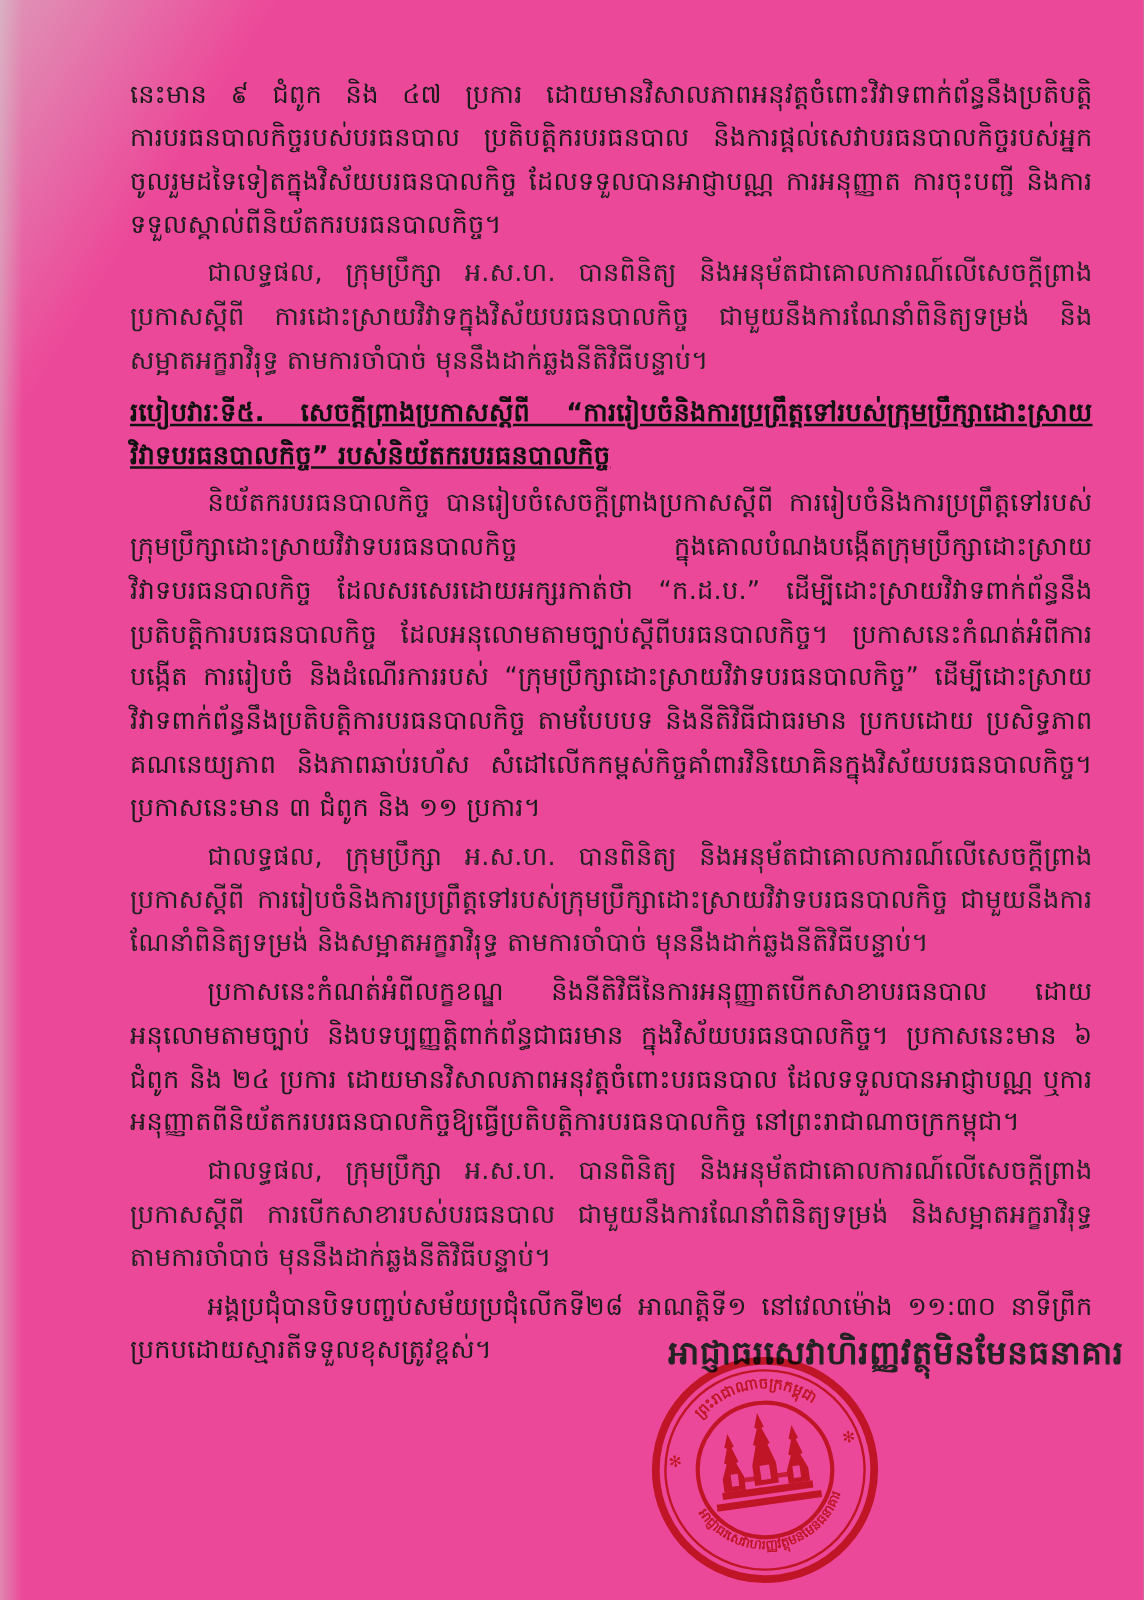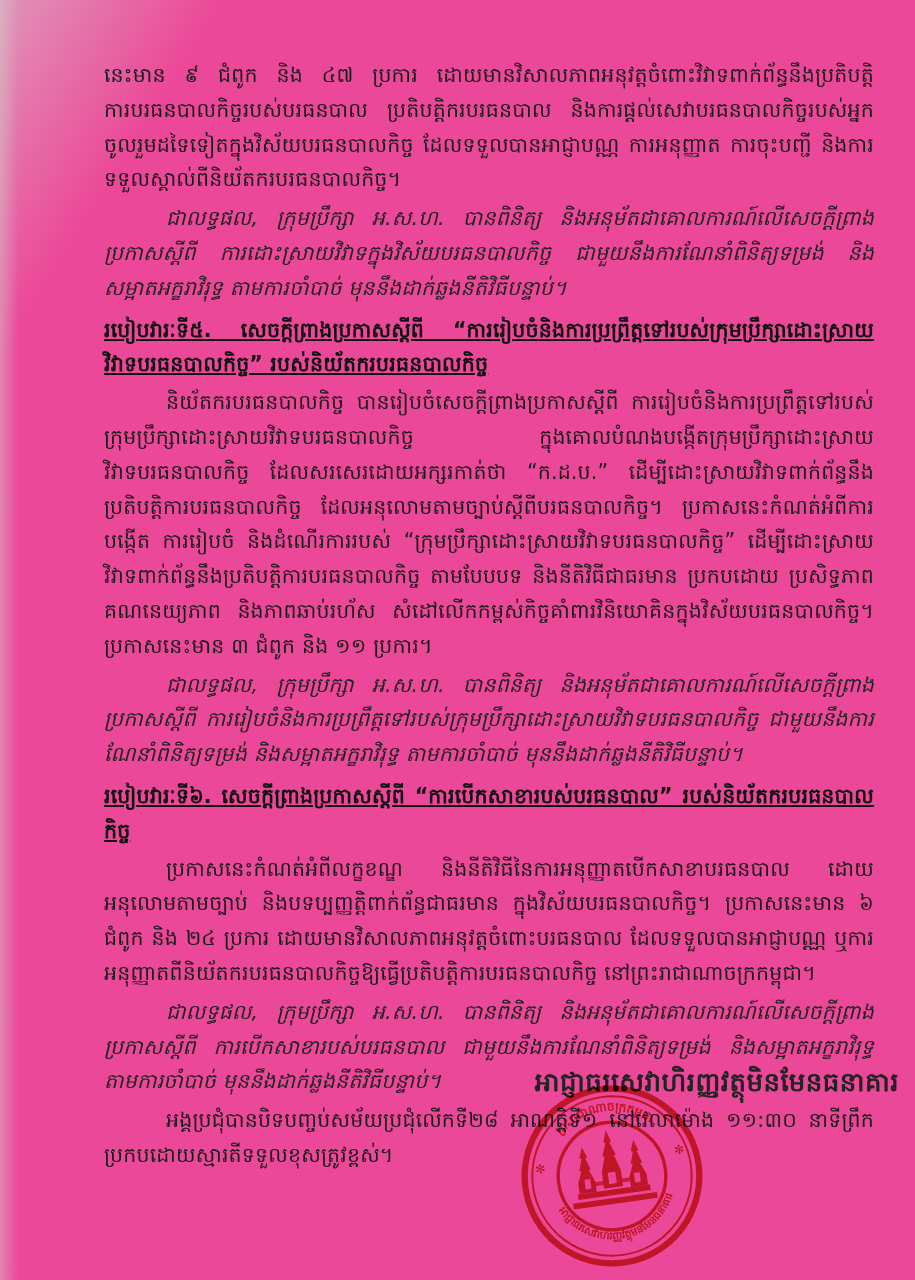--- a/index.html
+++ b/index.html
@@ -22,21 +22,21 @@
   }
   .content{
     position:absolute;left:104px;top:58px;width:770px;
     color:#1b1b1b;
     font-size:20.5px;line-height:34.8px;
     text-align:justify;
     letter-spacing:.2px;
   }
   .content p{margin:0 0 4px 0;}
   .indent{text-indent:62px;}
-  .ital{font-style:italic;color:#222;}
+  .ital{color:#222;}
   .heading{
     font-weight:700;color:#111;
     margin:7px 0 3px 0 !important;
     text-decoration:underline;
   }
   .signature{
     position:absolute;top:1066px;right:16px;
     font-weight:700;font-size:26px;color:#232323;
     letter-spacing:.5px;
     white-space:nowrap;
@@ -65,21 +65,20 @@
     <p class="body">នេះមាន ៩ ជំពូក និង ៤៧ ប្រការ ដោយមានវិសាលភាពអនុវត្តចំពោះវិវាទពាក់ព័ន្ធនឹងប្រតិបត្តិការបរធនបាលកិច្ចរបស់បរធនបាល ប្រតិបត្តិករបរធនបាល និងការផ្តល់សេវាបរធនបាលកិច្ចរបស់អ្នកចូលរួមដទៃទៀតក្នុងវិស័យបរធនបាលកិច្ច ដែលទទួលបានអាជ្ញាបណ្ណ ការអនុញ្ញាត ការចុះបញ្ជី និងការទទួលស្គាល់ពីនិយ័តករបរធនបាលកិច្ច។</p>
 
     <p class="ital indent">ជាលទ្ធផល, ក្រុមប្រឹក្សា អ.ស.ហ. បានពិនិត្យ និងអនុម័តជាគោលការណ៍លើសេចក្តីព្រាងប្រកាសស្តីពី ការដោះស្រាយវិវាទក្នុងវិស័យបរធនបាលកិច្ច ជាមួយនឹងការណែនាំពិនិត្យទម្រង់ និងសម្អាតអក្ខរាវិរុទ្ធ តាមការចាំបាច់ មុននឹងដាក់ឆ្លងនីតិវិធីបន្ទាប់។</p>
 
     <p class="heading">របៀបវារៈទី៥. សេចក្តីព្រាងប្រកាសស្តីពី “ការរៀបចំនិងការប្រព្រឹត្តទៅរបស់ក្រុមប្រឹក្សាដោះស្រាយវិវាទបរធនបាលកិច្ច” របស់និយ័តករបរធនបាលកិច្ច</p>
 
     <p class="body indent">និយ័តករបរធនបាលកិច្ច បានរៀបចំសេចក្តីព្រាងប្រកាសស្តីពី ការរៀបចំនិងការប្រព្រឹត្តទៅរបស់ក្រុមប្រឹក្សាដោះស្រាយវិវាទបរធនបាលកិច្ច ក្នុងគោលបំណងបង្កើតក្រុមប្រឹក្សាដោះស្រាយវិវាទបរធនបាលកិច្ច ដែលសរសេរដោយអក្សរកាត់ថា “ក.ដ.ប.” ដើម្បីដោះស្រាយវិវាទពាក់ព័ន្ធនឹងប្រតិបត្តិការបរធនបាលកិច្ច ដែលអនុលោមតាមច្បាប់ស្តីពីបរធនបាលកិច្ច។ ប្រកាសនេះកំណត់អំពីការបង្កើត ការរៀបចំ និងដំណើរការរបស់ “ក្រុមប្រឹក្សាដោះស្រាយវិវាទបរធនបាលកិច្ច” ដើម្បីដោះស្រាយវិវាទពាក់ព័ន្ធនឹងប្រតិបត្តិការបរធនបាលកិច្ច តាមបែបបទ និងនីតិវិធីជាធរមាន ប្រកបដោយ ប្រសិទ្ធភាព គណនេយ្យភាព និងភាពឆាប់រហ័ស សំដៅលើកកម្ពស់កិច្ចគាំពារវិនិយោគិនក្នុងវិស័យបរធនបាលកិច្ច។ ប្រកាសនេះមាន ៣ ជំពូក និង ១១ ប្រការ។</p>
 
     <p class="ital indent">ជាលទ្ធផល, ក្រុមប្រឹក្សា អ.ស.ហ. បានពិនិត្យ និងអនុម័តជាគោលការណ៍លើសេចក្តីព្រាងប្រកាសស្តីពី ការរៀបចំនិងការប្រព្រឹត្តទៅរបស់ក្រុមប្រឹក្សាដោះស្រាយវិវាទបរធនបាលកិច្ច ជាមួយនឹងការណែនាំពិនិត្យទម្រង់ និងសម្អាតអក្ខរាវិរុទ្ធ តាមការចាំបាច់ មុននឹងដាក់ឆ្លងនីតិវិធីបន្ទាប់។</p>
 
-    <p class="heading">របៀបវារៈទី៦. សេចក្តីព្រាងប្រកាសស្តីពី “ការបើកសាខារបស់បរធនបាល” របស់និយ័តករបរធនបាលកិច្ច</p>
 
     <p class="body indent">ប្រកាសនេះកំណត់អំពីលក្ខខណ្ឌ និងនីតិវិធីនៃការអនុញ្ញាតបើកសាខាបរធនបាល ដោយអនុលោមតាមច្បាប់ និងបទប្បញ្ញត្តិពាក់ព័ន្ធជាធរមាន ក្នុងវិស័យបរធនបាលកិច្ច។ ប្រកាសនេះមាន ៦ ជំពូក និង ២៤ ប្រការ ដោយមានវិសាលភាពអនុវត្តចំពោះបរធនបាល ដែលទទួលបានអាជ្ញាបណ្ណ ឬការអនុញ្ញាតពីនិយ័តករបរធនបាលកិច្ចឱ្យធ្វើប្រតិបត្តិការបរធនបាលកិច្ច នៅព្រះរាជាណាចក្រកម្ពុជា។</p>
 
     <p class="ital indent">ជាលទ្ធផល, ក្រុមប្រឹក្សា អ.ស.ហ. បានពិនិត្យ និងអនុម័តជាគោលការណ៍លើសេចក្តីព្រាងប្រកាសស្តីពី ការបើកសាខារបស់បរធនបាល ជាមួយនឹងការណែនាំពិនិត្យទម្រង់ និងសម្អាតអក្ខរាវិរុទ្ធ តាមការចាំបាច់ មុននឹងដាក់ឆ្លងនីតិវិធីបន្ទាប់។</p>
 
     <p class="body indent">អង្គប្រជុំបានបិទបញ្ចប់សម័យប្រជុំលើកទី២៨ អាណត្តិទី១ នៅវេលាម៉ោង ១១:៣០ នាទីព្រឹក ប្រកបដោយស្មារតីទទួលខុសត្រូវខ្ពស់។</p>
   </main>
 
   <div class="signature">អាជ្ញាធរសេវាហិរញ្ញវត្ថុមិនមែនធនាគារ</div>
 

